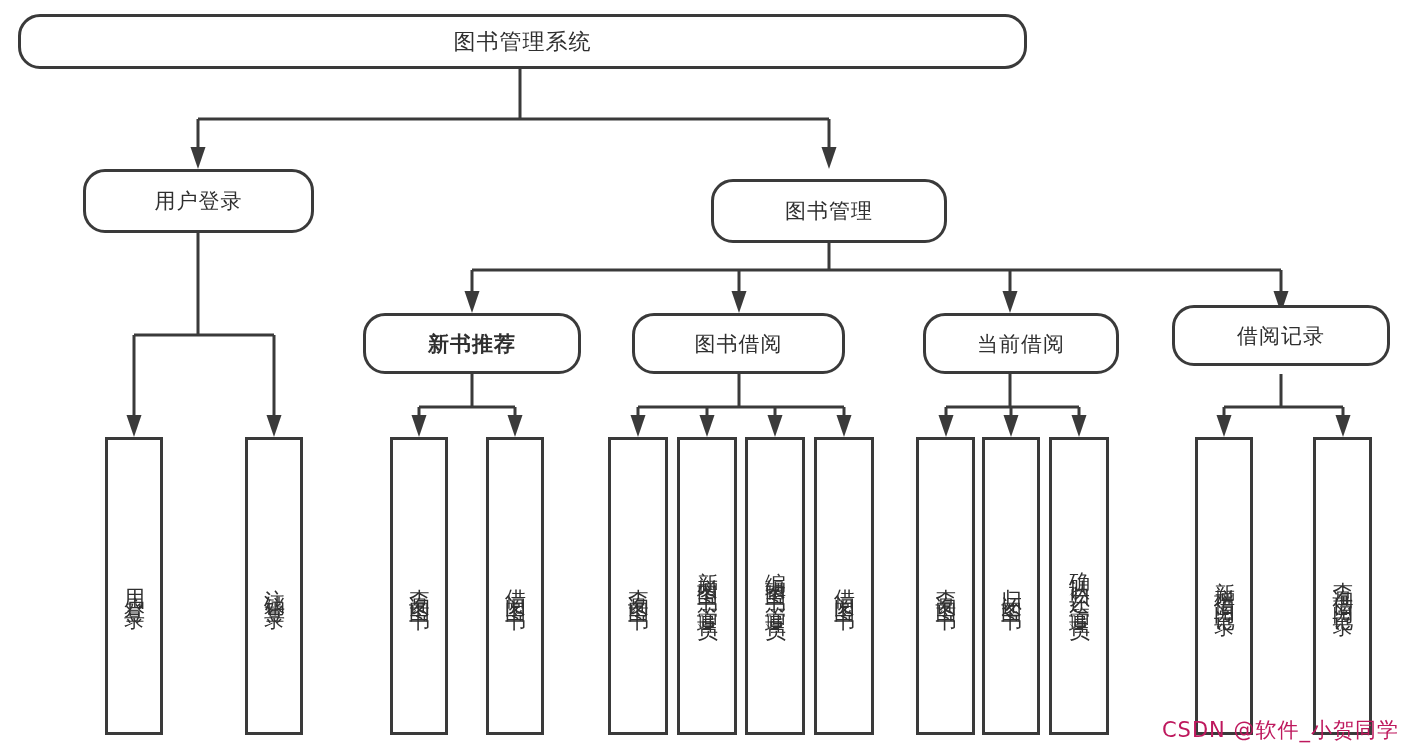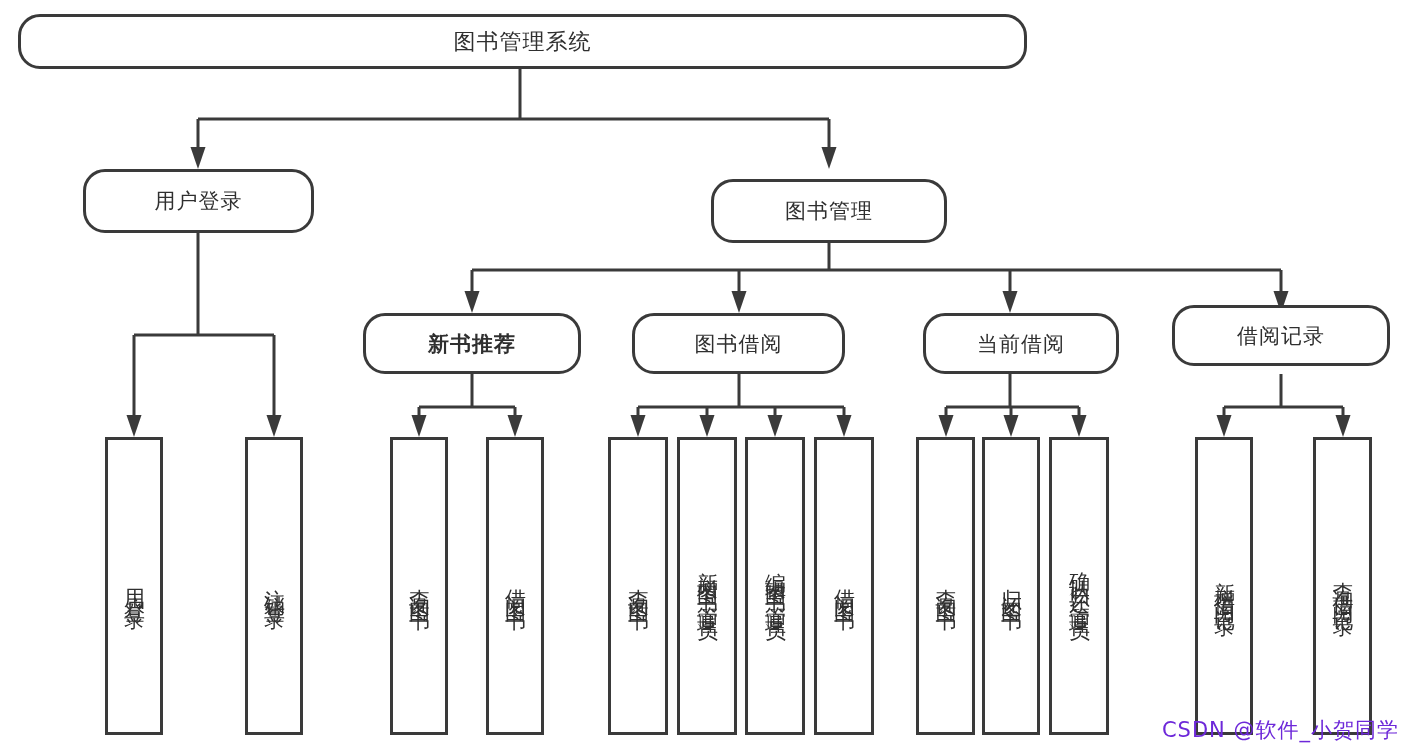--- a/index.html
+++ b/index.html
@@ -33,21 +33,21 @@
     text-orientation: mixed;
     font-size: 21px;
     letter-spacing: 7px;
     line-height: 1;
   }
   .watermark {
     position: absolute;
     top: 716px;
     right: 6px;
     font-size: 21px;
-    color: #6d28d9;
+    color: #be185d;
     letter-spacing: 1px;
     z-index: 5;
     white-space: nowrap;
   }
 </style>
 </head>
 <body>
 
 <div class="canvas">
 

